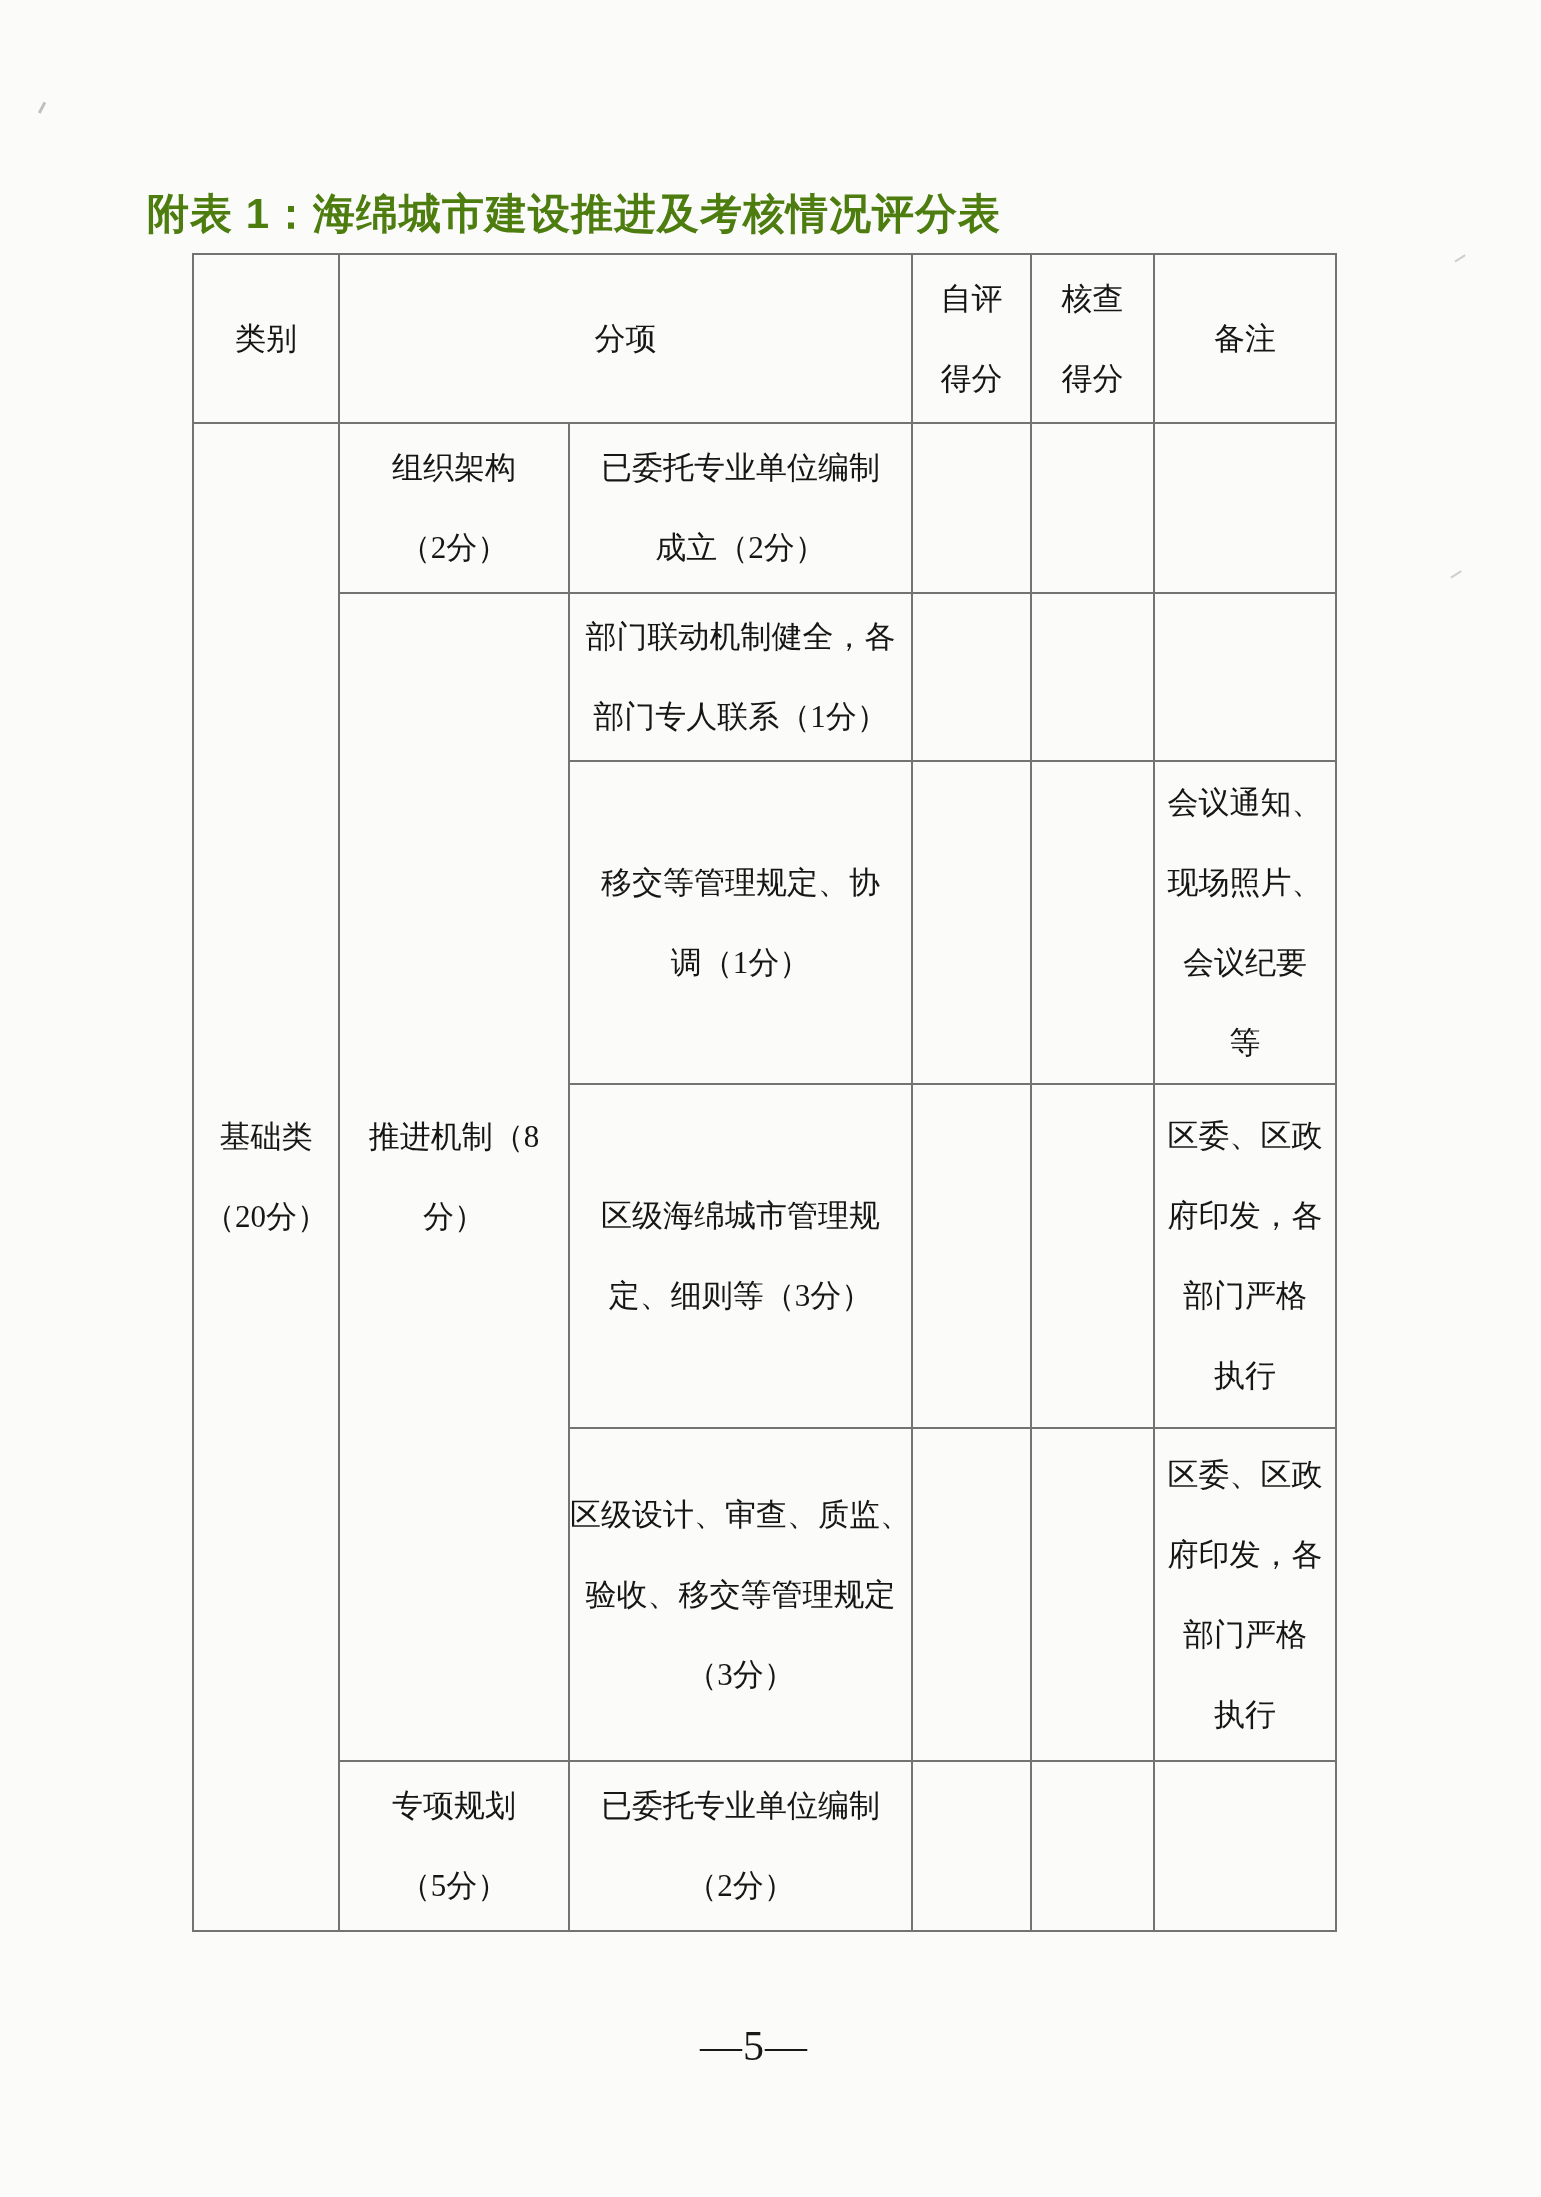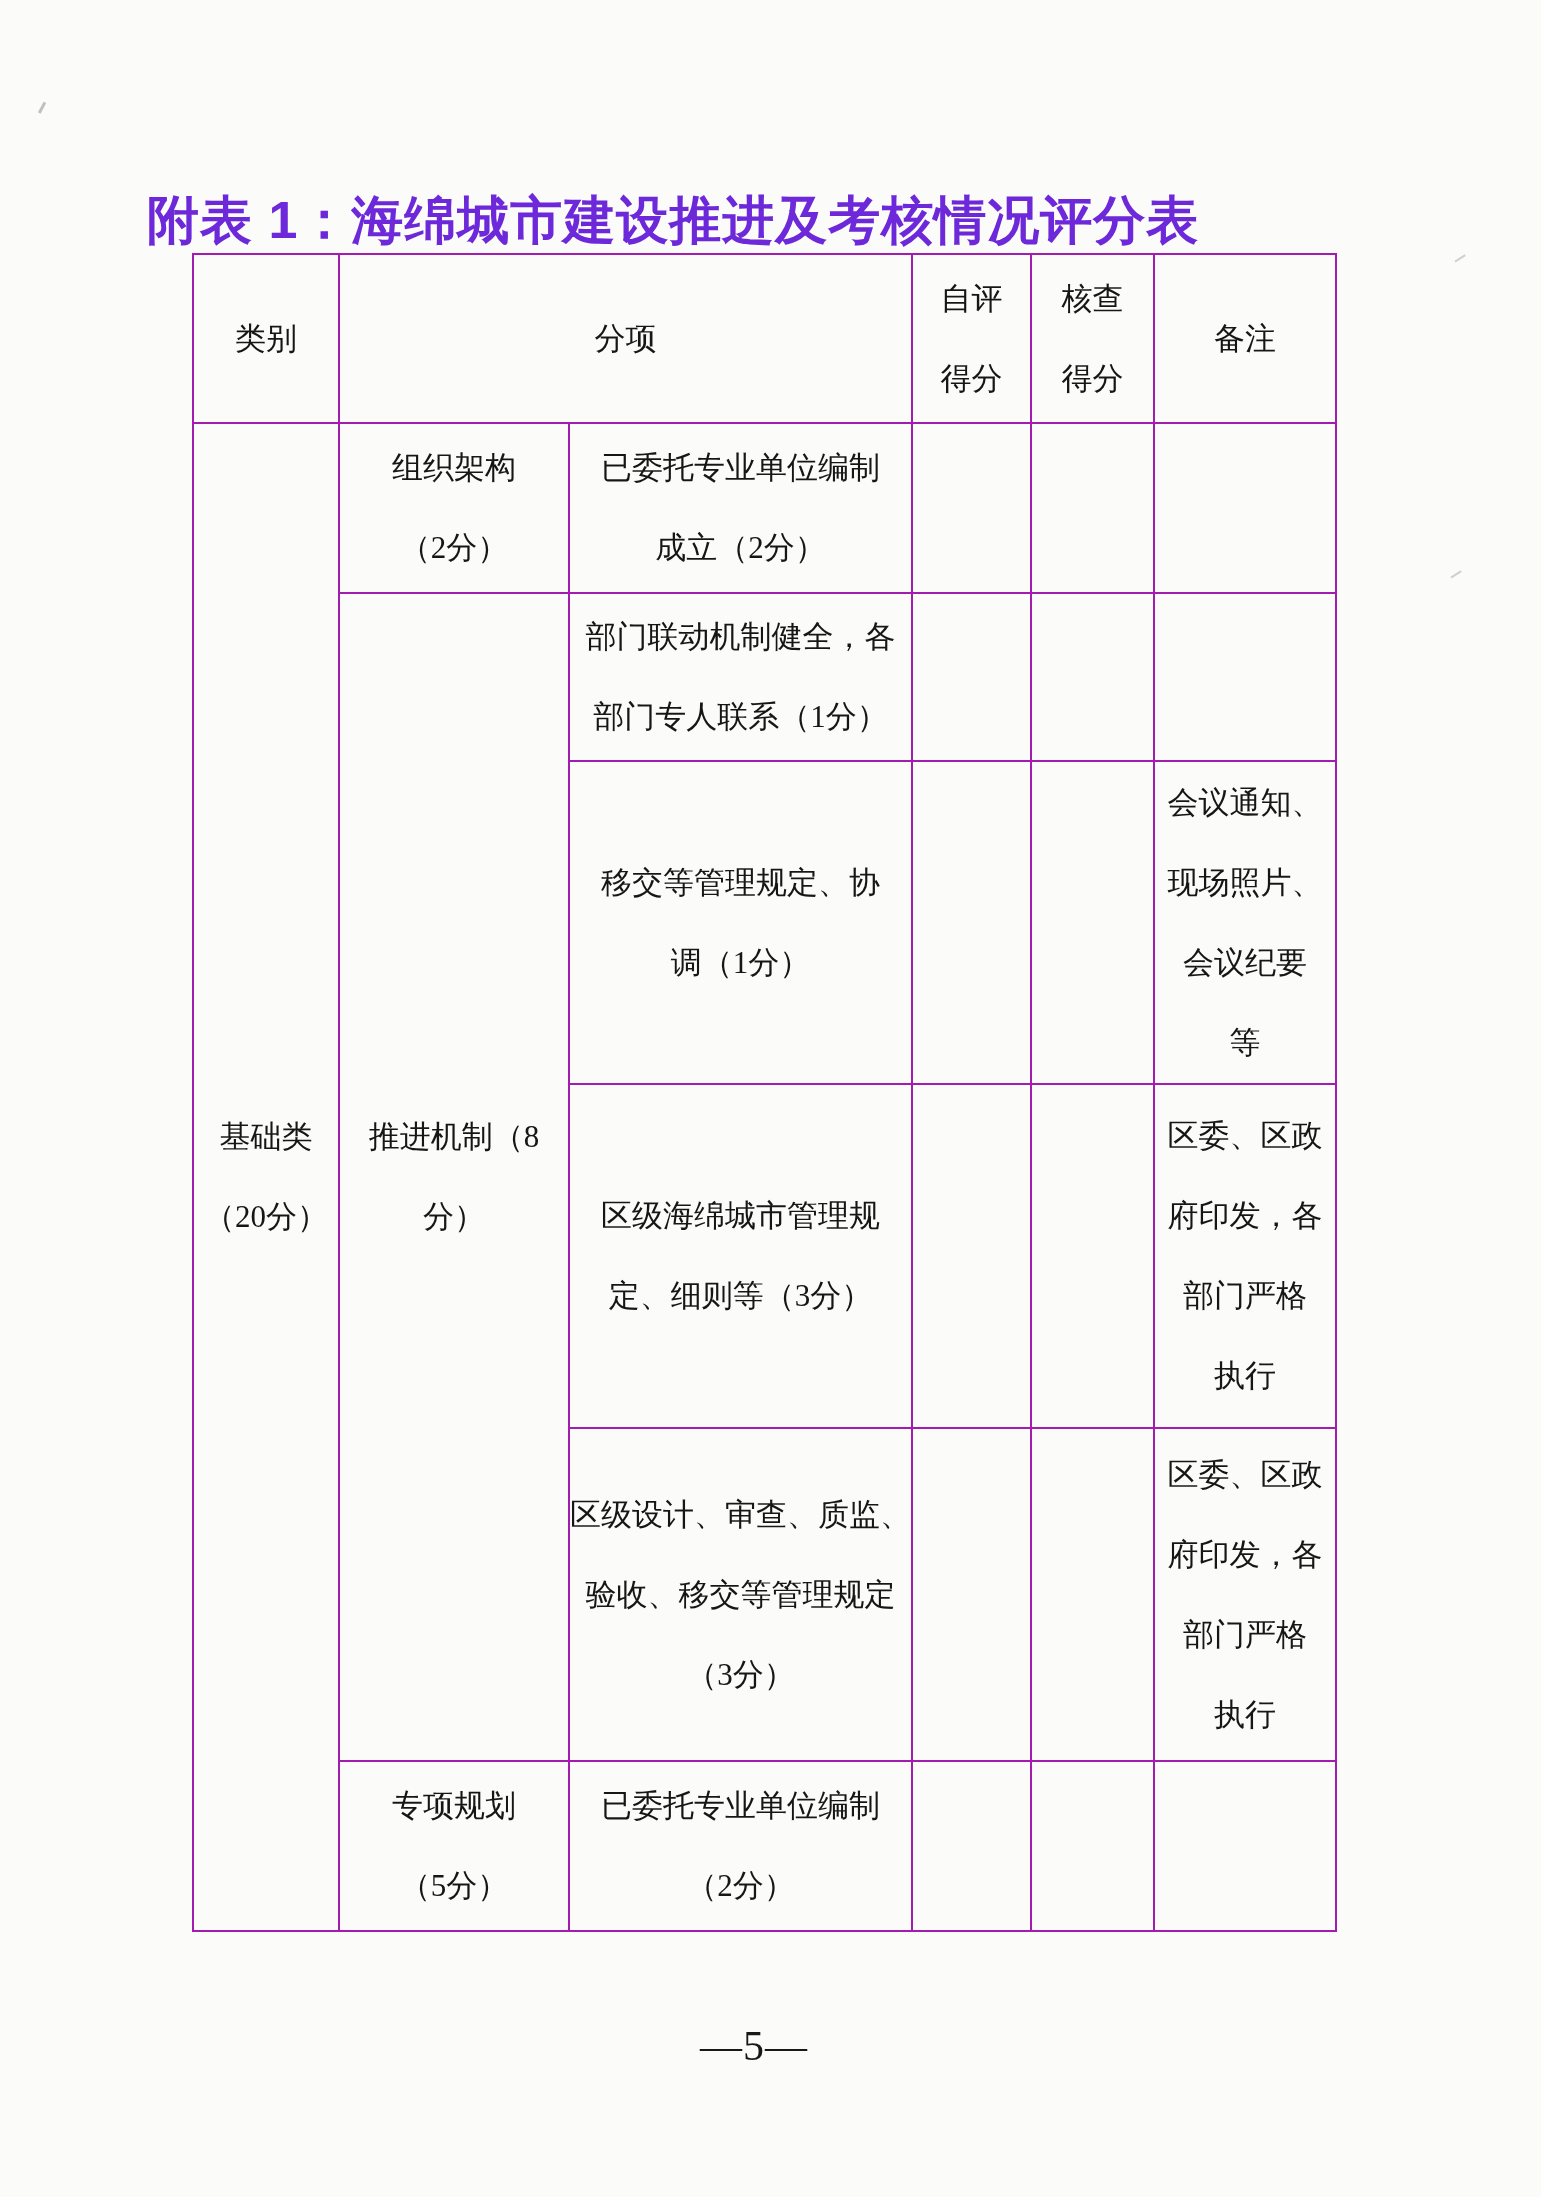--- a/index.html
+++ b/index.html
@@ -7,29 +7,29 @@
     width:1541px;height:2197px;
     background:#fbfbfa;
     position:relative;
     font-family:"Liberation Serif","DejaVu Serif",serif;
     color:#1c1c1c;
     overflow:hidden;
   }
   .page-title{
     position:absolute;left:147px;top:186px;
     font-family:"Liberation Sans","DejaVu Sans",sans-serif;
-    font-weight:700;font-size:52px;letter-spacing:1px;color:#6d28d9;
+    font-weight:700;font-size:42px;letter-spacing:1px;color:#4d7c0f;
     white-space:pre;
   }
   table.score{
     position:absolute;left:192px;top:253px;
     width:1143px;border-collapse:collapse;table-layout:fixed;
   }
   table.score td, table.score th{
-    border:2px solid #a21caf;
+    border:2px solid #737373;
     text-align:center;vertical-align:middle;
     font-weight:400;font-size:31px;line-height:80px;
     white-space:pre;padding:0;overflow:hidden;
     color:#161616;
   }
   tr.h-head{height:169px;}
   tr.h-r1{height:170px;}
   tr.h-r2{height:168px;}
   tr.h-r3{height:323px;}
   tr.h-r4{height:344px;}

